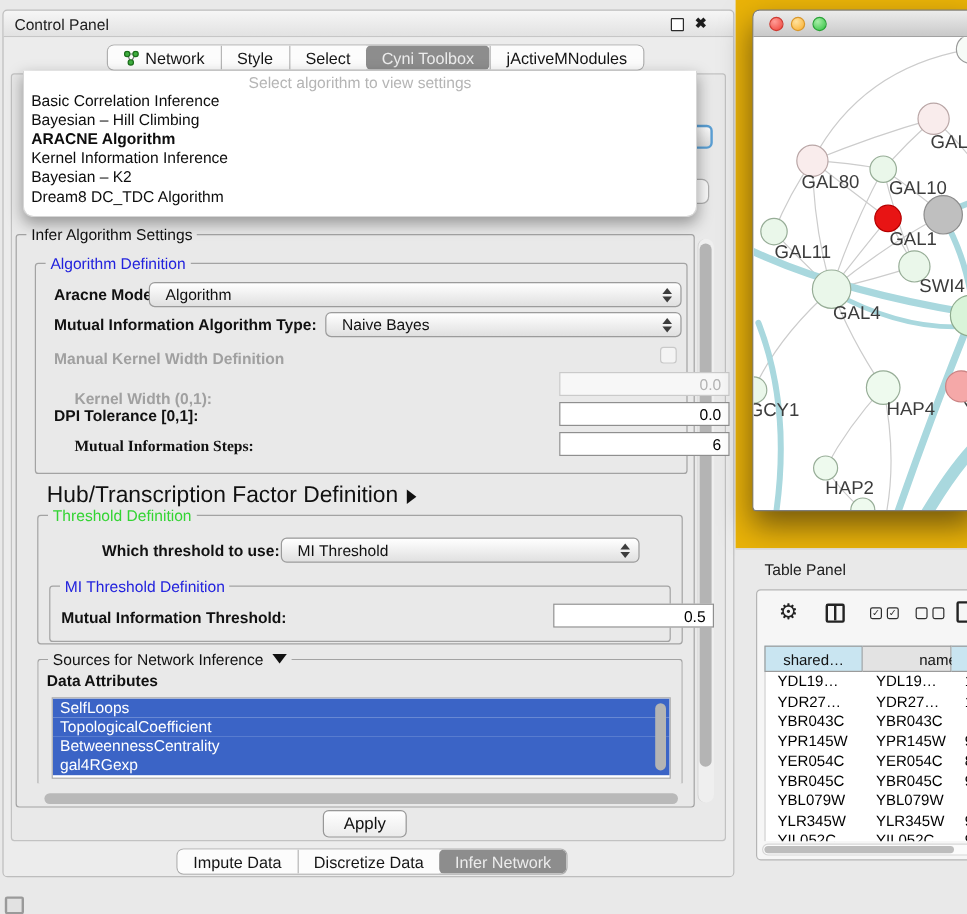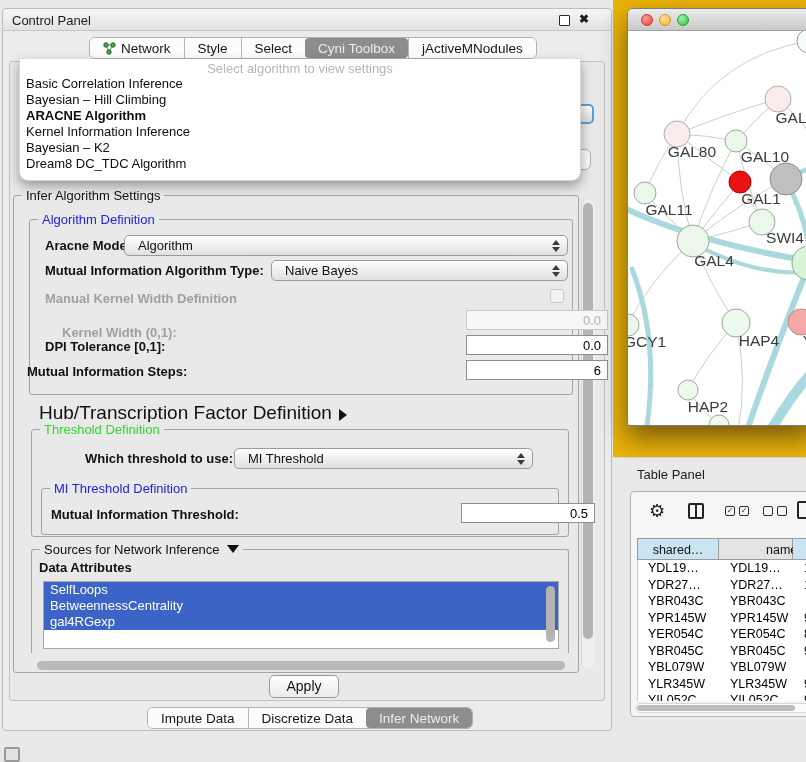--- a/index.html
+++ b/index.html
@@ -208,21 +208,21 @@
 
     <span class="lbl gray" style="left:42px;top:282px;">Manual Kernel Width Definition</span>
     <span class="cb" style="left:547px;top:280px;"></span>
 
     <span class="lbl gray" style="left:59px;top:305px;margin-top:11px;">Kernel Width (0,1):</span>
     <div class="tfield disabled" style="left:423px;top:301px;width:142px;">0.0</div>
 
     <span class="lbl" style="left:42px;top:330px;">DPI Tolerance [0,1]:</span>
     <div class="tfield" style="left:423px;top:326px;width:142px;">0.0</div>
 
-    <span class="lbl" style="left:24px;top:355px;">Mutual Information Steps:</span>
+    <span class="lbl" style="left:59px;top:355px;font-family:Liberation Serif, serif;">Mutual Information Steps:</span>
     <div class="tfield" style="left:423px;top:351px;width:142px;">6</div>
 
     <span class="plain" style="left:36px;top:393px;"><span>Hub/Transcription Factor Definition</span><span class="tri-right"></span></span>
 
     <div class="group" style="left:28px;top:420px;width:538px;height:108px;">
       <span class="gtitle green">Threshold Definition</span>
     </div>
 
     <span class="lbl" style="left:82px;top:442px;">Which threshold to use:</span>
     <div class="combo" style="left:231px;top:439px;width:299px;">
@@ -240,20 +240,21 @@
     <div class="tfield" style="left:418px;top:494px;width:134px;">0.5</div>
 
     <div class="group" style="left:28px;top:540px;width:538px;height:104px;border-bottom:none;border-radius:3px 3px 0 0;">
       <span class="gtitle black"><span>Sources for Network Inference</span><span class="tri-dn"></span></span>
     </div>
     <span class="lbl" style="left:36px;top:551px;">Data Attributes</span>
 
     <div class="listbox">
       <div id="attr-list">
           <div class="attr-item">SelfLoops</div>
+          <div class="attr-item">TopologicalCoefficient</div>
           <div class="attr-item">BetweennessCentrality</div>
           <div class="attr-item">gal4RGexp</div>
         </div>
       <div class="list-vthumb"></div>
     </div>
     <div class="hthumb"></div>
 
     <div class="apply-btn">Apply</div>
 
     <div class="tabstrip tabs-bottom" id="tabs-bottom">

